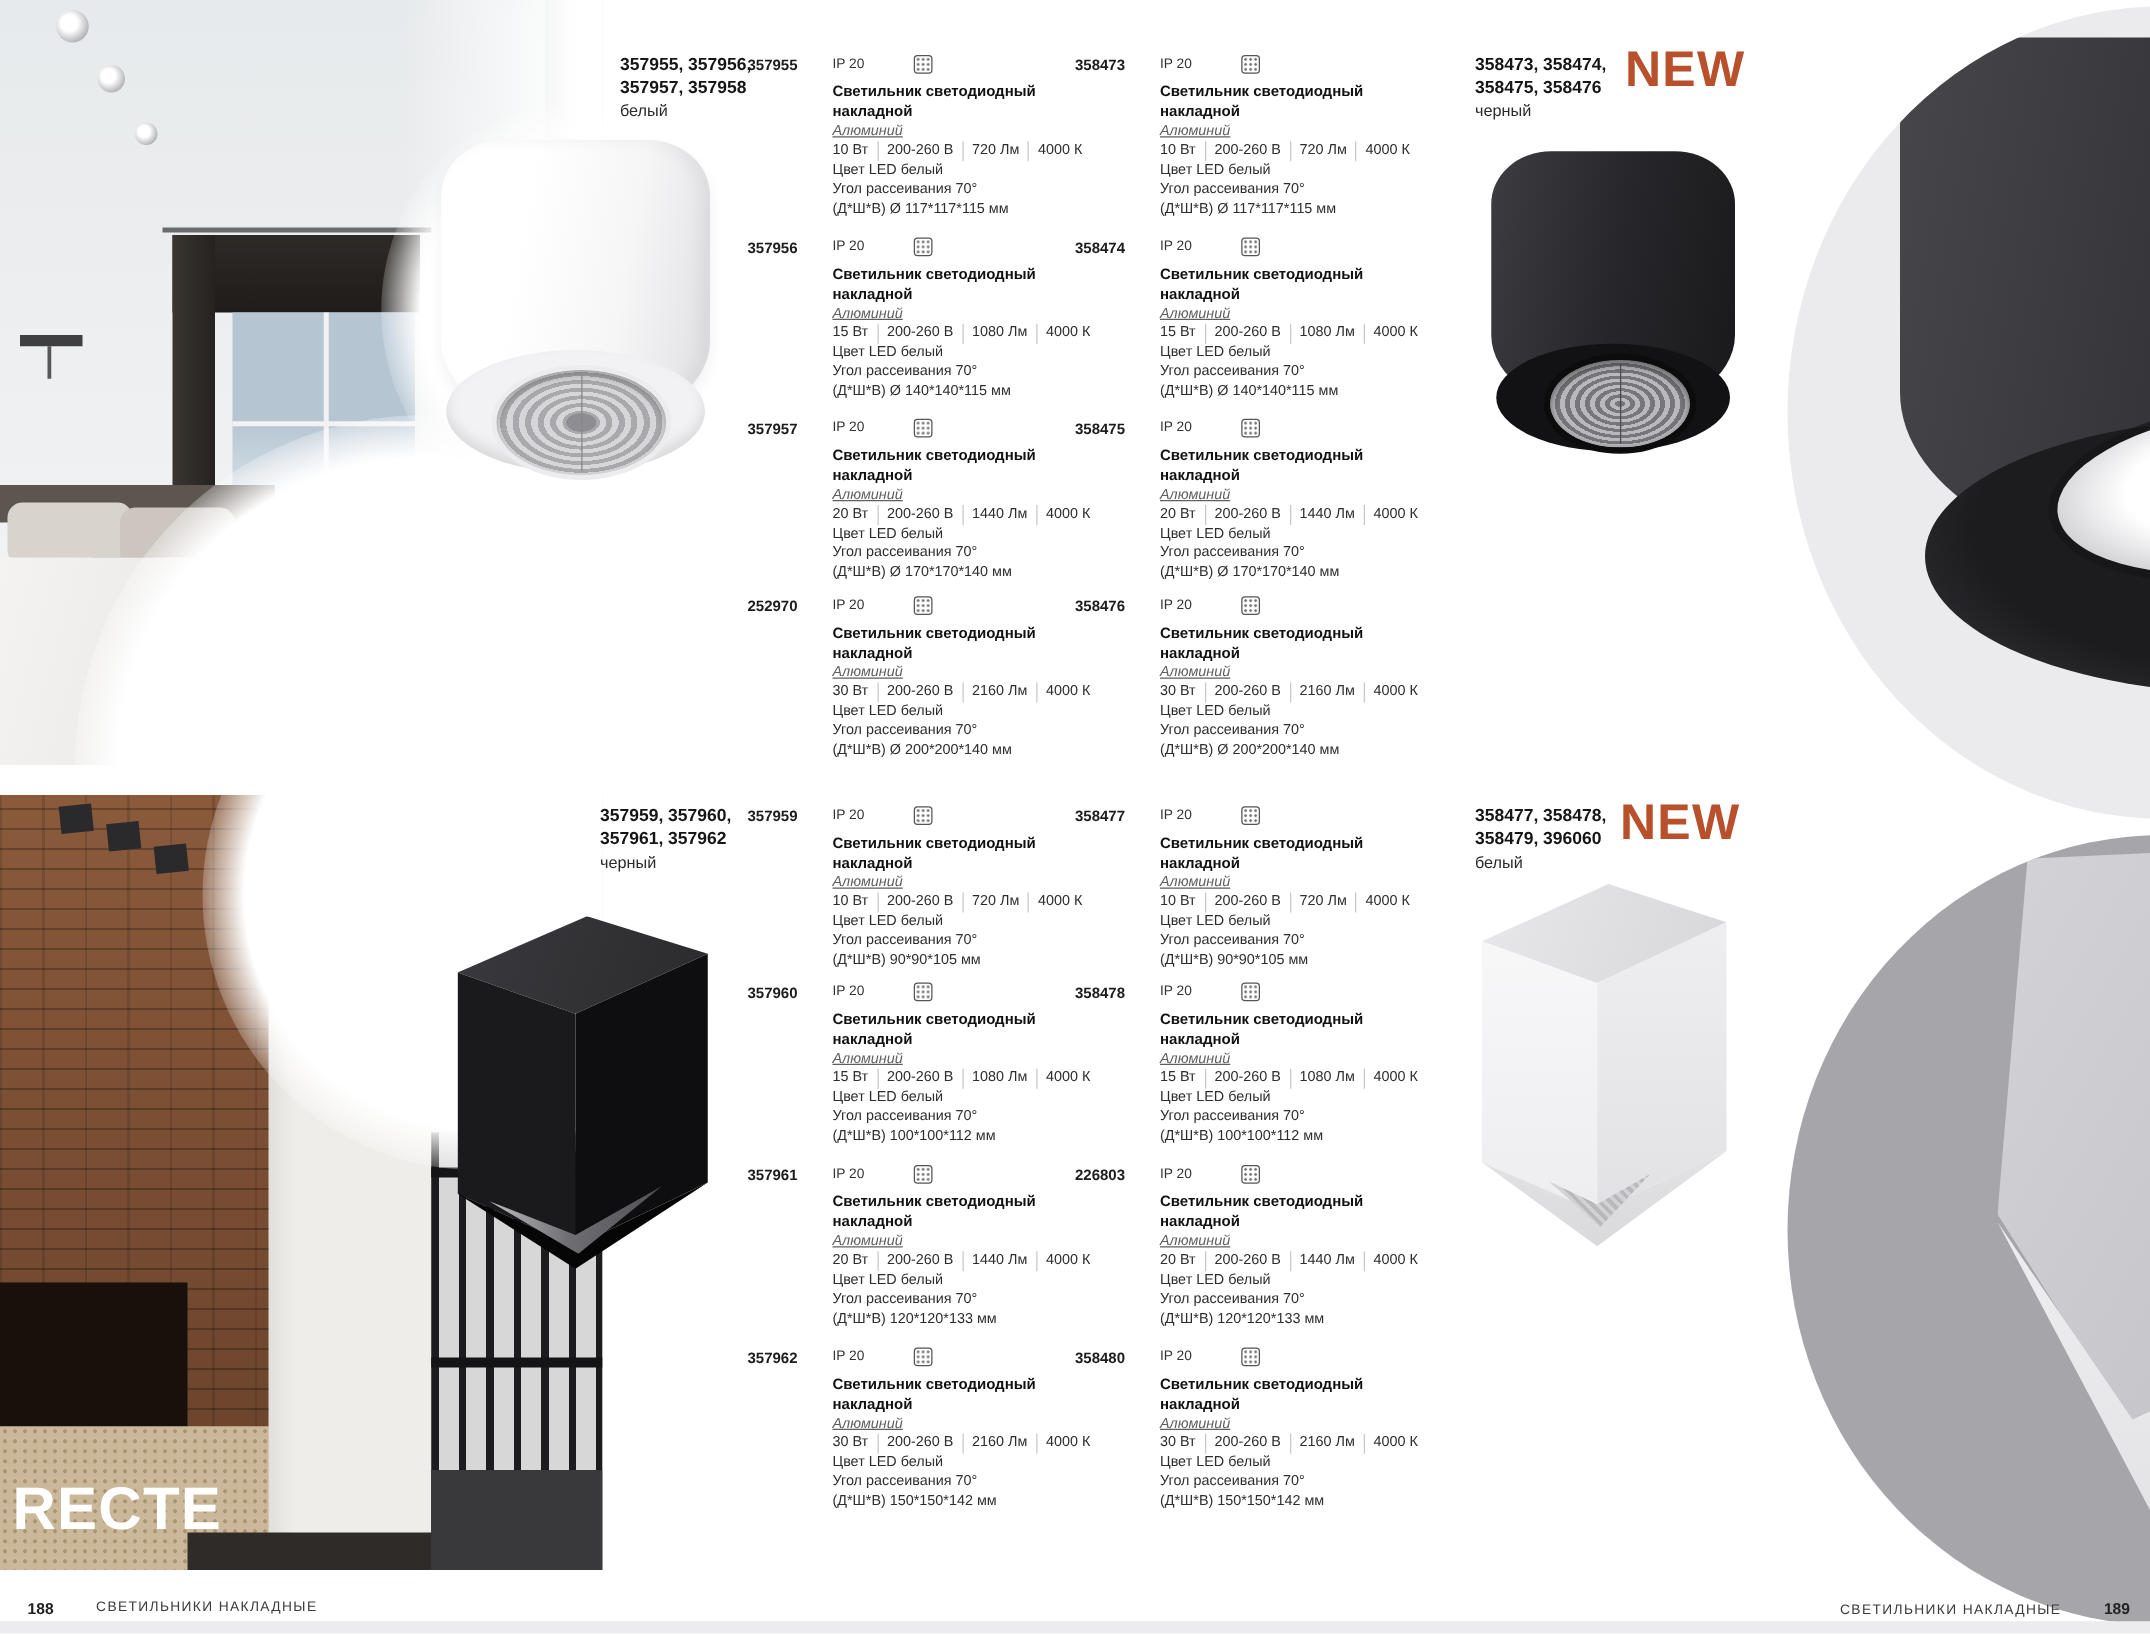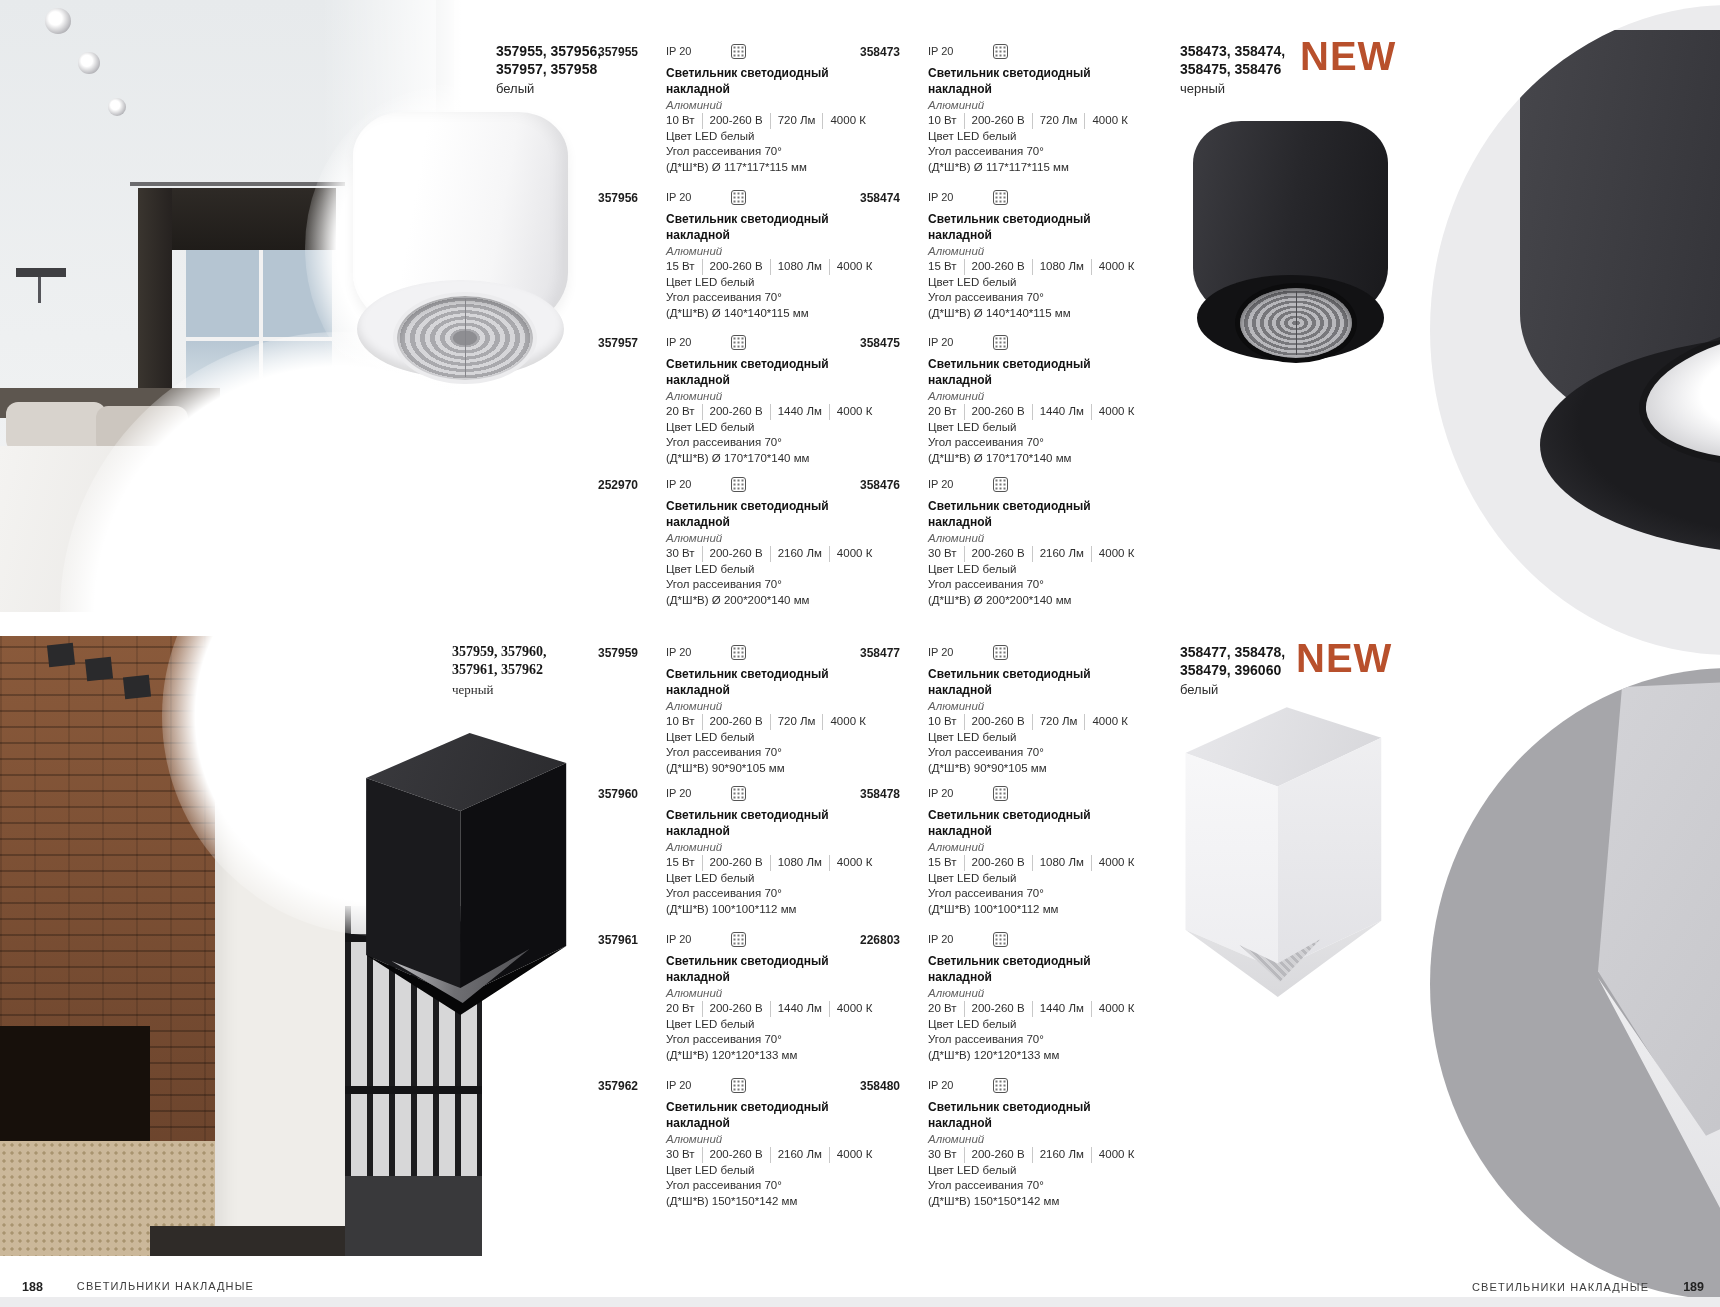--- a/index.html
+++ b/index.html
@@ -140,21 +140,21 @@
     color:#b8502c;line-height:1;}
 
   .spec{position:absolute;}
   .spec-code{position:absolute;left:0;top:1px;font-size:12px;font-weight:700;color:#1c1c1c;}
   .spec-body{position:absolute;left:68px;top:0;width:218px;font-size:11.5px;line-height:15.5px;color:#2e2e2e;}
   .ip-line{margin-bottom:5px;font-size:11px;color:#333;display:flex;align-items:center;gap:32px;}
   .ip-icon{display:inline-block;width:13px;height:13px;border:1.5px solid #555;border-radius:3px;
     margin-left:7px;background-image:radial-gradient(#777 1px,transparent 1.2px);
     background-size:4px 4px;background-position:center;}
   .p-name{font-weight:700;font-size:12px;line-height:16px;color:#111;margin-bottom:1px;}
-  .p-mat{color:#5f5f5f;font-style:italic;}
+  .p-mat{color:#5f5f5f;font-style:italic;text-decoration:underline;}
   .p-power{display:flex;align-items:flex-start;white-space:nowrap;}
   .pw{padding-right:7px;margin-right:7px;border-right:1px solid #c8c8c8;}
   .pw:last-child{border-right:none;padding-right:0;margin-right:0;}
 
   
   .footer-left{position:absolute;left:22px;top:1280px;display:flex;gap:34px;align-items:flex-start;}
   .footer-right{position:absolute;right:16px;top:1280px;display:flex;gap:34px;align-items:baseline;}
   .page-num{font-size:12.5px;font-weight:700;color:#222;}
   .footer-cat{font-size:11px;font-weight:400;letter-spacing:1.1px;color:#3c3c3c;}
   .bottom-strip{position:absolute;left:0;top:1297px;width:100%;height:10px;background:#ececee;}
@@ -198,20 +198,21 @@
     <div class="whitecol"></div>
     <div class="railzone">
       <div class="railbars"></div>
       <div class="railtop"></div>
       <div class="railmid"></div>
     </div>
     <div class="darkfloor"></div>
     <div class="darkfloor2"></div>
     <div class="fade-tr"></div>
   </div>
+  <div class="series-title">RECTE</div>
 
   <div class="prod prod-white-cyl">
     <div class="halo"></div>
     <div class="wc-body"></div>
     <div class="wc-rim"></div>
     <div class="wc-ref"></div>
   </div>
 
   <div class="prod prod-black-cyl">
     <div class="bcy-body"></div>
@@ -254,21 +255,21 @@
     </div>
     <div class="g-color">белый</div>
   </div>
       <div class="group-head" style="left: 1180px; top: 42px;">
     <div class="g-codes">
       <span class="gc1">358473, 358474,</span><br>
       <span class="gc2">358475, 358476</span>
     </div>
     <div class="g-color">черный</div>
   </div>
-      <div class="group-head" style="left: 452px; top: 643px; font-family: Liberation Serif, serif;">
+      <div class="group-head" style="left: 480px; top: 643px;">
     <div class="g-codes">
       <span class="gc1">357959, 357960,</span><br>
       <span class="gc2">357961, 357962</span>
     </div>
     <div class="g-color">черный</div>
   </div>
       <div class="group-head" style="left: 1180px; top: 643px;">
     <div class="g-codes">
       <span class="gc1">358477, 358478,</span><br>
       <span class="gc2">358479, 396060</span>

